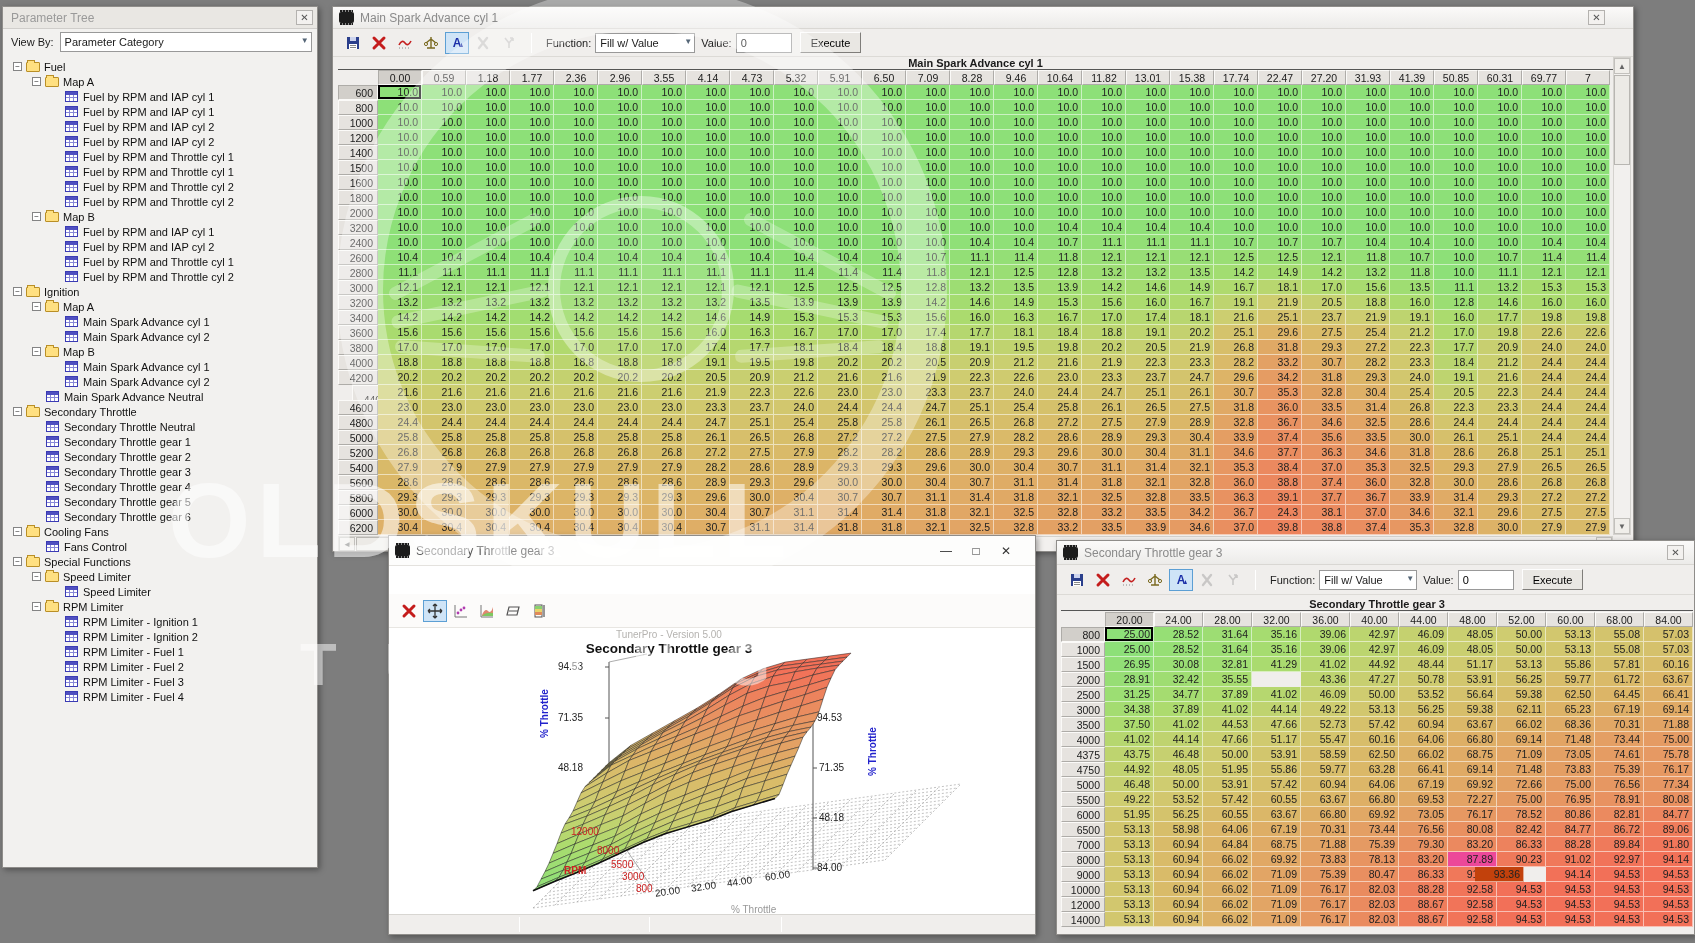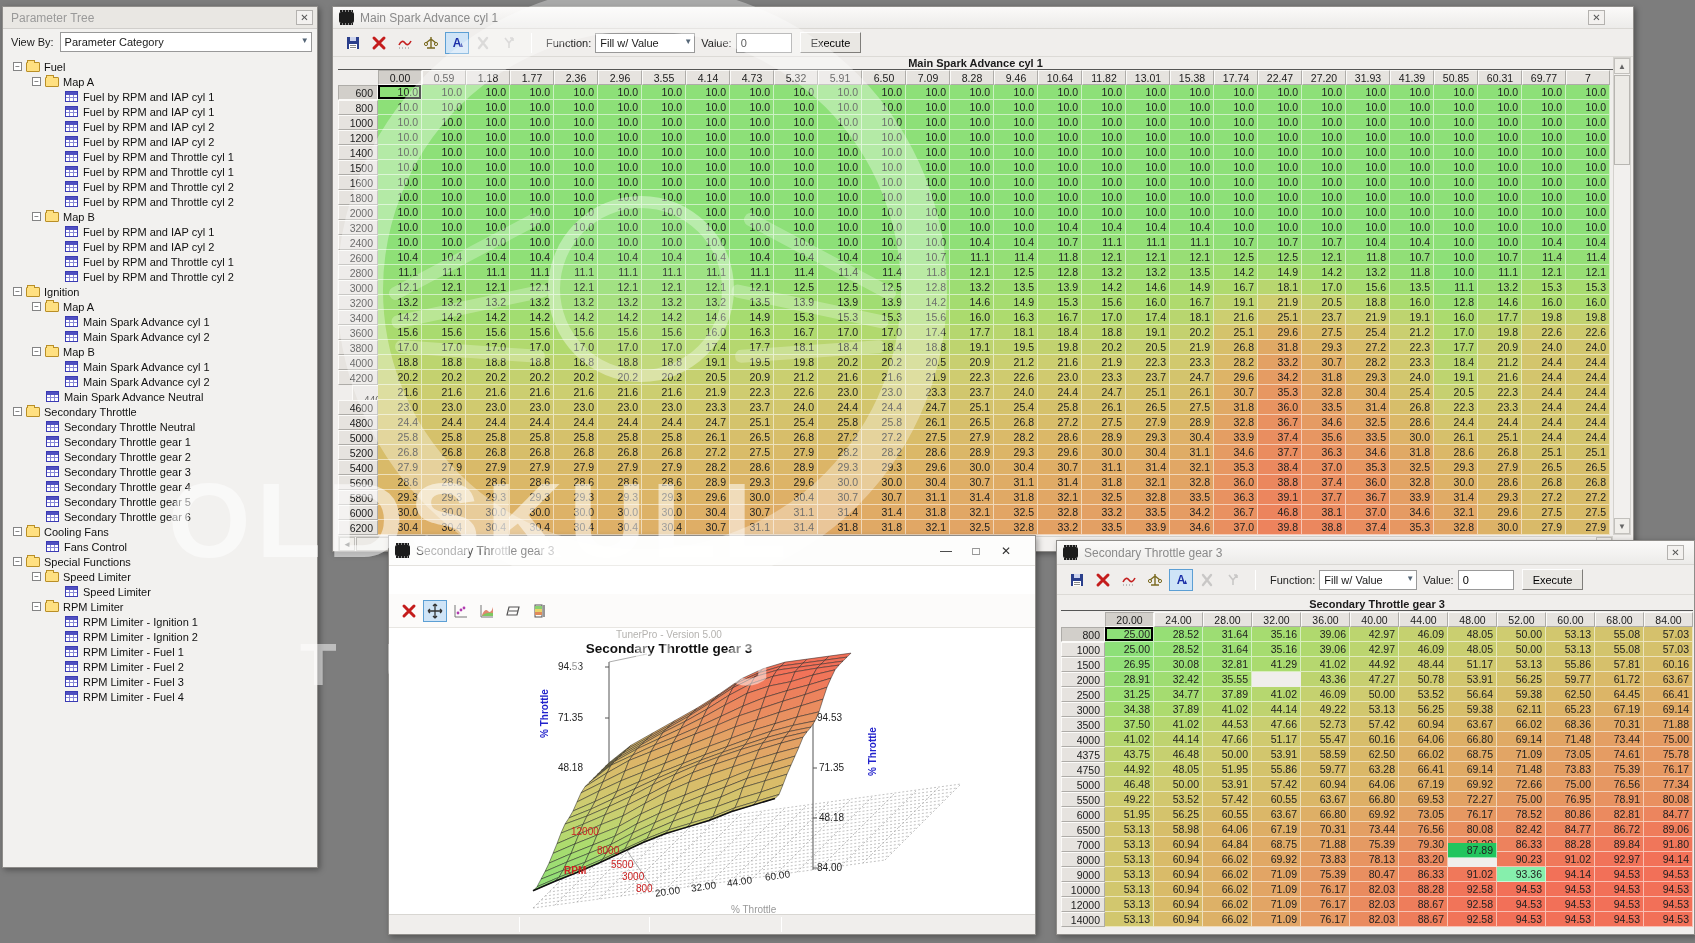--- a/index.html
+++ b/index.html
@@ -1217,21 +1217,21 @@
       <div class="dcell" style="left: 485px; top: 498px; width: 44px; height: 15px; background: rgb(224, 171, 102);">31.4</div>
       <div class="dcell" style="left: 529px; top: 498px; width: 44px; height: 15px; background: rgb(224, 171, 102);">31.4</div>
       <div class="dcell" style="left: 573px; top: 498px; width: 44px; height: 15px; background: rgb(224, 169, 101);">31.8</div>
       <div class="dcell" style="left: 617px; top: 498px; width: 44px; height: 15px; background: rgb(225, 167, 101);">32.1</div>
       <div class="dcell" style="left: 661px; top: 498px; width: 44px; height: 15px; background: rgb(226, 165, 101);">32.5</div>
       <div class="dcell" style="left: 705px; top: 498px; width: 44px; height: 15px; background: rgb(226, 164, 100);">32.8</div>
       <div class="dcell" style="left: 749px; top: 498px; width: 44px; height: 15px; background: rgb(227, 161, 100);">33.2</div>
       <div class="dcell" style="left: 793px; top: 498px; width: 44px; height: 15px; background: rgb(227, 160, 100);">33.5</div>
       <div class="dcell" style="left: 837px; top: 498px; width: 44px; height: 15px; background: rgb(229, 156, 99);">34.2</div>
       <div class="dcell" style="left: 881px; top: 498px; width: 44px; height: 15px; background: rgb(233, 145, 97);">36.7</div>
-      <div class="dcell" style="left: 925px; top: 498px; width: 44px; height: 15px; background: rgb(236, 132, 93);">46.8</div>
+      <div class="dcell" style="left: 925px; top: 498px; width: 44px; height: 15px; background: rgb(236, 132, 93);">24.3</div>
       <div class="dcell" style="left: 969px; top: 498px; width: 44px; height: 15px; background: rgb(234, 138, 95);">38.1</div>
       <div class="dcell" style="left: 1013px; top: 498px; width: 44px; height: 15px; background: rgb(233, 143, 96);">37.0</div>
       <div class="dcell" style="left: 1057px; top: 498px; width: 44px; height: 15px; background: rgb(229, 155, 99);">34.6</div>
       <div class="dcell" style="left: 1101px; top: 498px; width: 44px; height: 15px; background: rgb(225, 167, 101);">32.1</div>
       <div class="dcell" style="left: 1145px; top: 498px; width: 44px; height: 15px; background: rgb(221, 180, 103);">29.6</div>
       <div class="dcell" style="left: 1189px; top: 498px; width: 44px; height: 15px; background: rgb(217, 188, 105);">27.5</div>
       <div class="dcell" style="left: 1233px; top: 498px; width: 44px; height: 15px; background: rgb(217, 188, 105);">27.5</div>
       <div class="rowhdr-cell" style="left: 5px; top: 513px; width: 40px; height: 15px;">6200</div>
       <div class="dcell" style="left: 45px; top: 513px; width: 44px; height: 15px; background: rgb(222, 176, 103);">30.4</div>
       <div class="dcell" style="left: 89px; top: 513px; width: 44px; height: 15px; background: rgb(222, 176, 103);">30.4</div>
@@ -1891,35 +1891,35 @@
       <div class="dcell" style="left: 538px; top: 296px; width: 49px; height: 15px; background: rgb(239, 122, 91);">89.84</div>
       <div class="dcell" style="left: 587px; top: 296px; width: 49px; height: 15px; background: rgb(240, 118, 90);">91.80</div>
       <div class="rowhdr-cell" style="left: 4px; top: 311px; width: 44px; height: 15px;">8000</div>
       <div class="dcell" style="left: 48px; top: 311px; width: 49px; height: 15px; background: rgb(210, 199, 110);">53.13</div>
       <div class="dcell" style="left: 97px; top: 311px; width: 49px; height: 15px; background: rgb(217, 187, 105);">60.94</div>
       <div class="dcell" style="left: 146px; top: 311px; width: 49px; height: 15px; background: rgb(221, 177, 103);">66.02</div>
       <div class="dcell" style="left: 195px; top: 311px; width: 49px; height: 15px; background: rgb(225, 168, 101);">69.92</div>
       <div class="dcell" style="left: 244px; top: 311px; width: 49px; height: 15px; background: rgb(228, 158, 99);">73.83</div>
       <div class="dcell" style="left: 293px; top: 311px; width: 49px; height: 15px; background: rgb(232, 148, 97);">78.13</div>
       <div class="dcell" style="left: 342px; top: 311px; width: 49px; height: 15px; background: rgb(235, 137, 95);">83.20</div>
-      <div class="dcell" style="left: 391px; top: 302px; width: 49px; height: 15px; background: #22c55e;">87.89</div>
+      <div class="dcell" style="left: 391px; top: 311px; width: 49px; height: 15px; background: #ec4899;">87.89</div>
       <div class="dcell" style="left: 440px; top: 311px; width: 49px; height: 15px; background: rgb(239, 121, 90);">90.23</div>
       <div class="dcell" style="left: 489px; top: 311px; width: 49px; height: 15px; background: rgb(240, 120, 90);">91.02</div>
       <div class="dcell" style="left: 538px; top: 311px; width: 49px; height: 15px; background: rgb(241, 115, 89);">92.97</div>
       <div class="dcell" style="left: 587px; top: 311px; width: 49px; height: 15px; background: rgb(242, 113, 88);">94.14</div>
       <div class="rowhdr-cell" style="left: 4px; top: 326px; width: 44px; height: 15px;">9000</div>
       <div class="dcell" style="left: 48px; top: 326px; width: 49px; height: 15px; background: rgb(210, 199, 110);">53.13</div>
       <div class="dcell" style="left: 97px; top: 326px; width: 49px; height: 15px; background: rgb(217, 187, 105);">60.94</div>
       <div class="dcell" style="left: 146px; top: 326px; width: 49px; height: 15px; background: rgb(221, 177, 103);">66.02</div>
       <div class="dcell" style="left: 195px; top: 326px; width: 49px; height: 15px; background: rgb(226, 165, 101);">71.09</div>
       <div class="dcell" style="left: 244px; top: 326px; width: 49px; height: 15px; background: rgb(229, 154, 99);">75.39</div>
       <div class="dcell" style="left: 293px; top: 326px; width: 49px; height: 15px; background: rgb(233, 143, 96);">80.47</div>
       <div class="dcell" style="left: 342px; top: 326px; width: 49px; height: 15px; background: rgb(237, 130, 93);">86.33</div>
       <div class="dcell" style="left: 391px; top: 326px; width: 49px; height: 15px; background: rgb(240, 120, 90);">91.02</div>
-      <div class="dcell" style="left: 440px; top: 326px; width: 49px; height: 15px; background: #86efac;">93.36</div>
+      <div class="dcell" style="left: 418px; top: 326px; width: 49px; height: 15px; background: #c2410c;">93.36</div>
       <div class="dcell" style="left: 489px; top: 326px; width: 49px; height: 15px; background: rgb(242, 113, 88);">94.14</div>
       <div class="dcell" style="left: 538px; top: 326px; width: 49px; height: 15px; background: rgb(242, 112, 88);">94.53</div>
       <div class="dcell" style="left: 587px; top: 326px; width: 49px; height: 15px; background: rgb(242, 112, 88);">94.53</div>
       <div class="rowhdr-cell" style="left: 4px; top: 341px; width: 44px; height: 15px;">10000</div>
       <div class="dcell" style="left: 48px; top: 341px; width: 49px; height: 15px; background: rgb(210, 199, 110);">53.13</div>
       <div class="dcell" style="left: 97px; top: 341px; width: 49px; height: 15px; background: rgb(217, 187, 105);">60.94</div>
       <div class="dcell" style="left: 146px; top: 341px; width: 49px; height: 15px; background: rgb(221, 177, 103);">66.02</div>
       <div class="dcell" style="left: 195px; top: 341px; width: 49px; height: 15px; background: rgb(226, 165, 101);">71.09</div>
       <div class="dcell" style="left: 244px; top: 341px; width: 49px; height: 15px; background: rgb(230, 152, 98);">76.17</div>
       <div class="dcell" style="left: 293px; top: 341px; width: 49px; height: 15px; background: rgb(234, 139, 95);">82.03</div>

